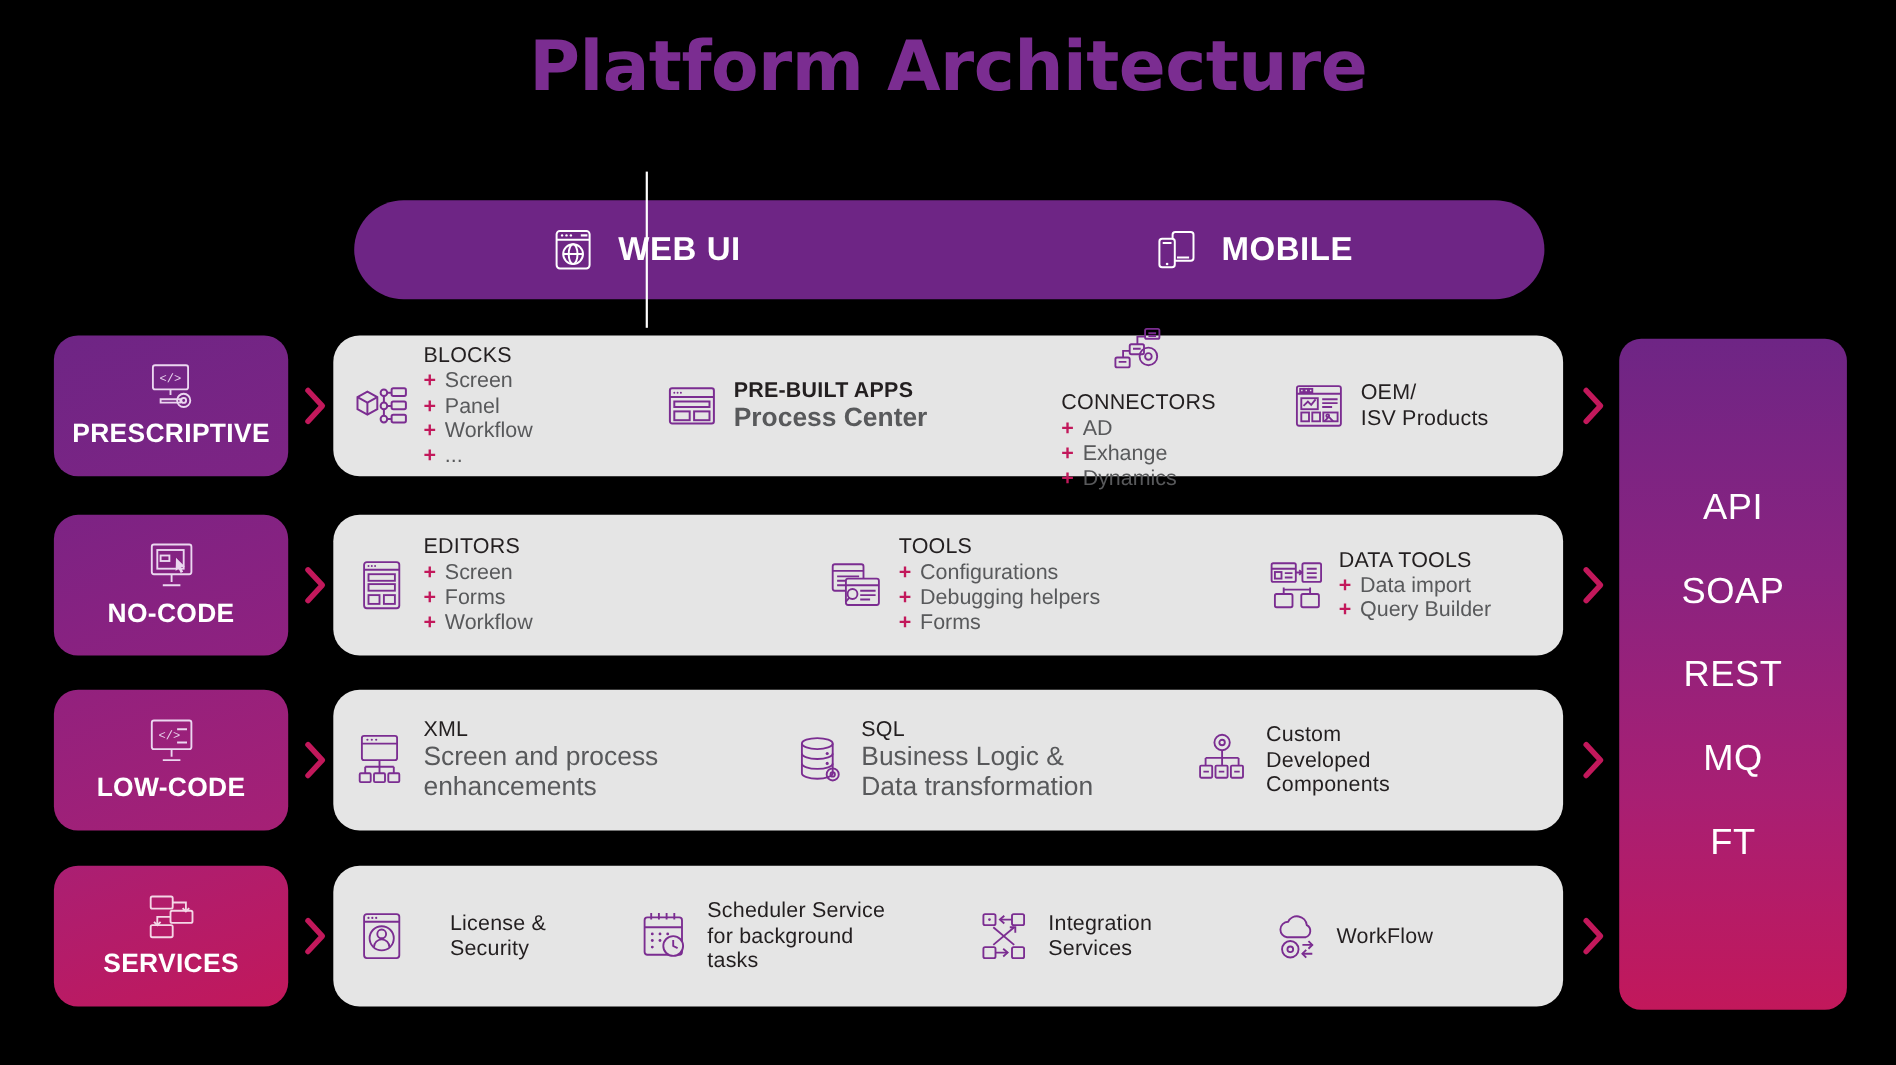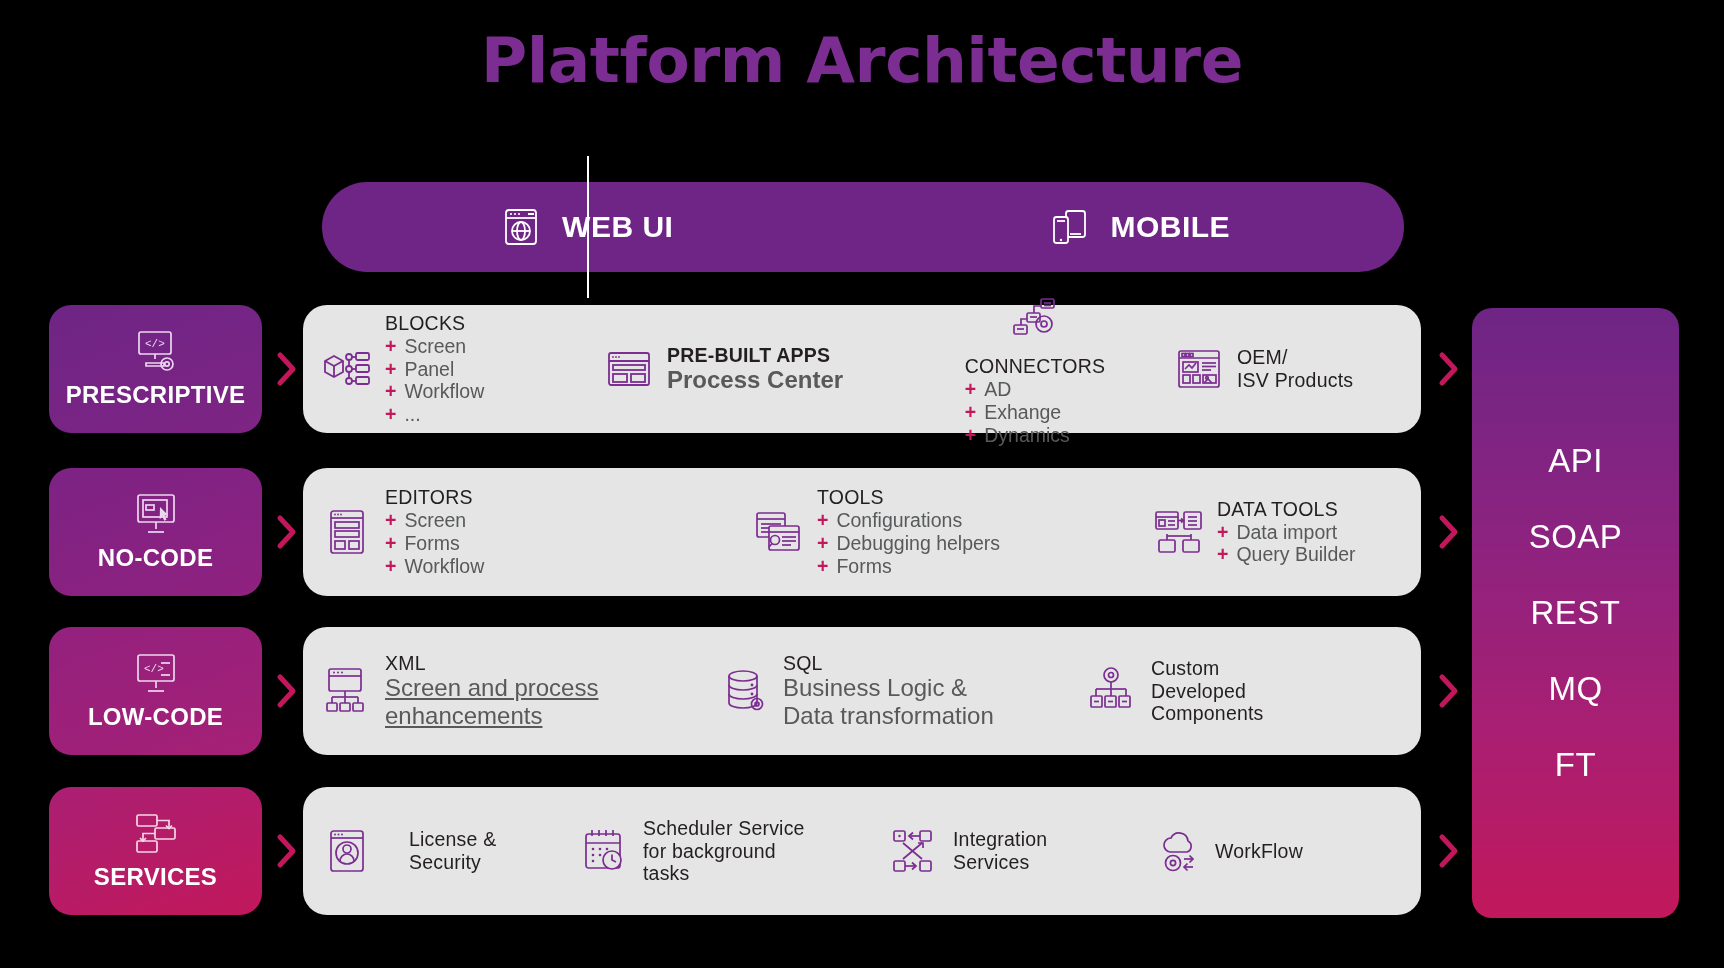--- a/index.html
+++ b/index.html
@@ -529,21 +529,21 @@
           <line x1="11" y1="32" x2="11" y2="38"></line>
             <line x1="24" y1="32" x2="24" y2="38"></line>
             <line x1="37" y1="32" x2="37" y2="38"></line>
           <rect x="6" y="38" width="10" height="8" rx="1"></rect>
             <rect x="19" y="38" width="10" height="8" rx="1"></rect>
             <rect x="32" y="38" width="10" height="8" rx="1"></rect>
         </svg>
       </span>
       <div class="cell-text">
         <span class="cell-head">XML</span>
-        <span class="cell-sub" style="white-space:pre-line;text-decoration:underline;">Screen and process
+        <span class="cell-sub" style="white-space:pre-line;">Screen and process
 enhancements</span>
       </div>
     </div>
 
     <div class="cell" style="width:368px;">
       <span class="cell-icon">
         <svg viewBox="0 0 52 52" width="52" height="52" fill="none" stroke="#7B2D91" stroke-width="1.7">
           <ellipse cx="24" cy="11" rx="14" ry="5"></ellipse>
           <path d="M10 11 v9 c0 2.8 6.3 5 14 5 s14-2.2 14-5 v-9"></path>
           <path d="M10 20 v9 c0 2.8 6.3 5 14 5 s14-2.2 14-5 v-9"></path>

